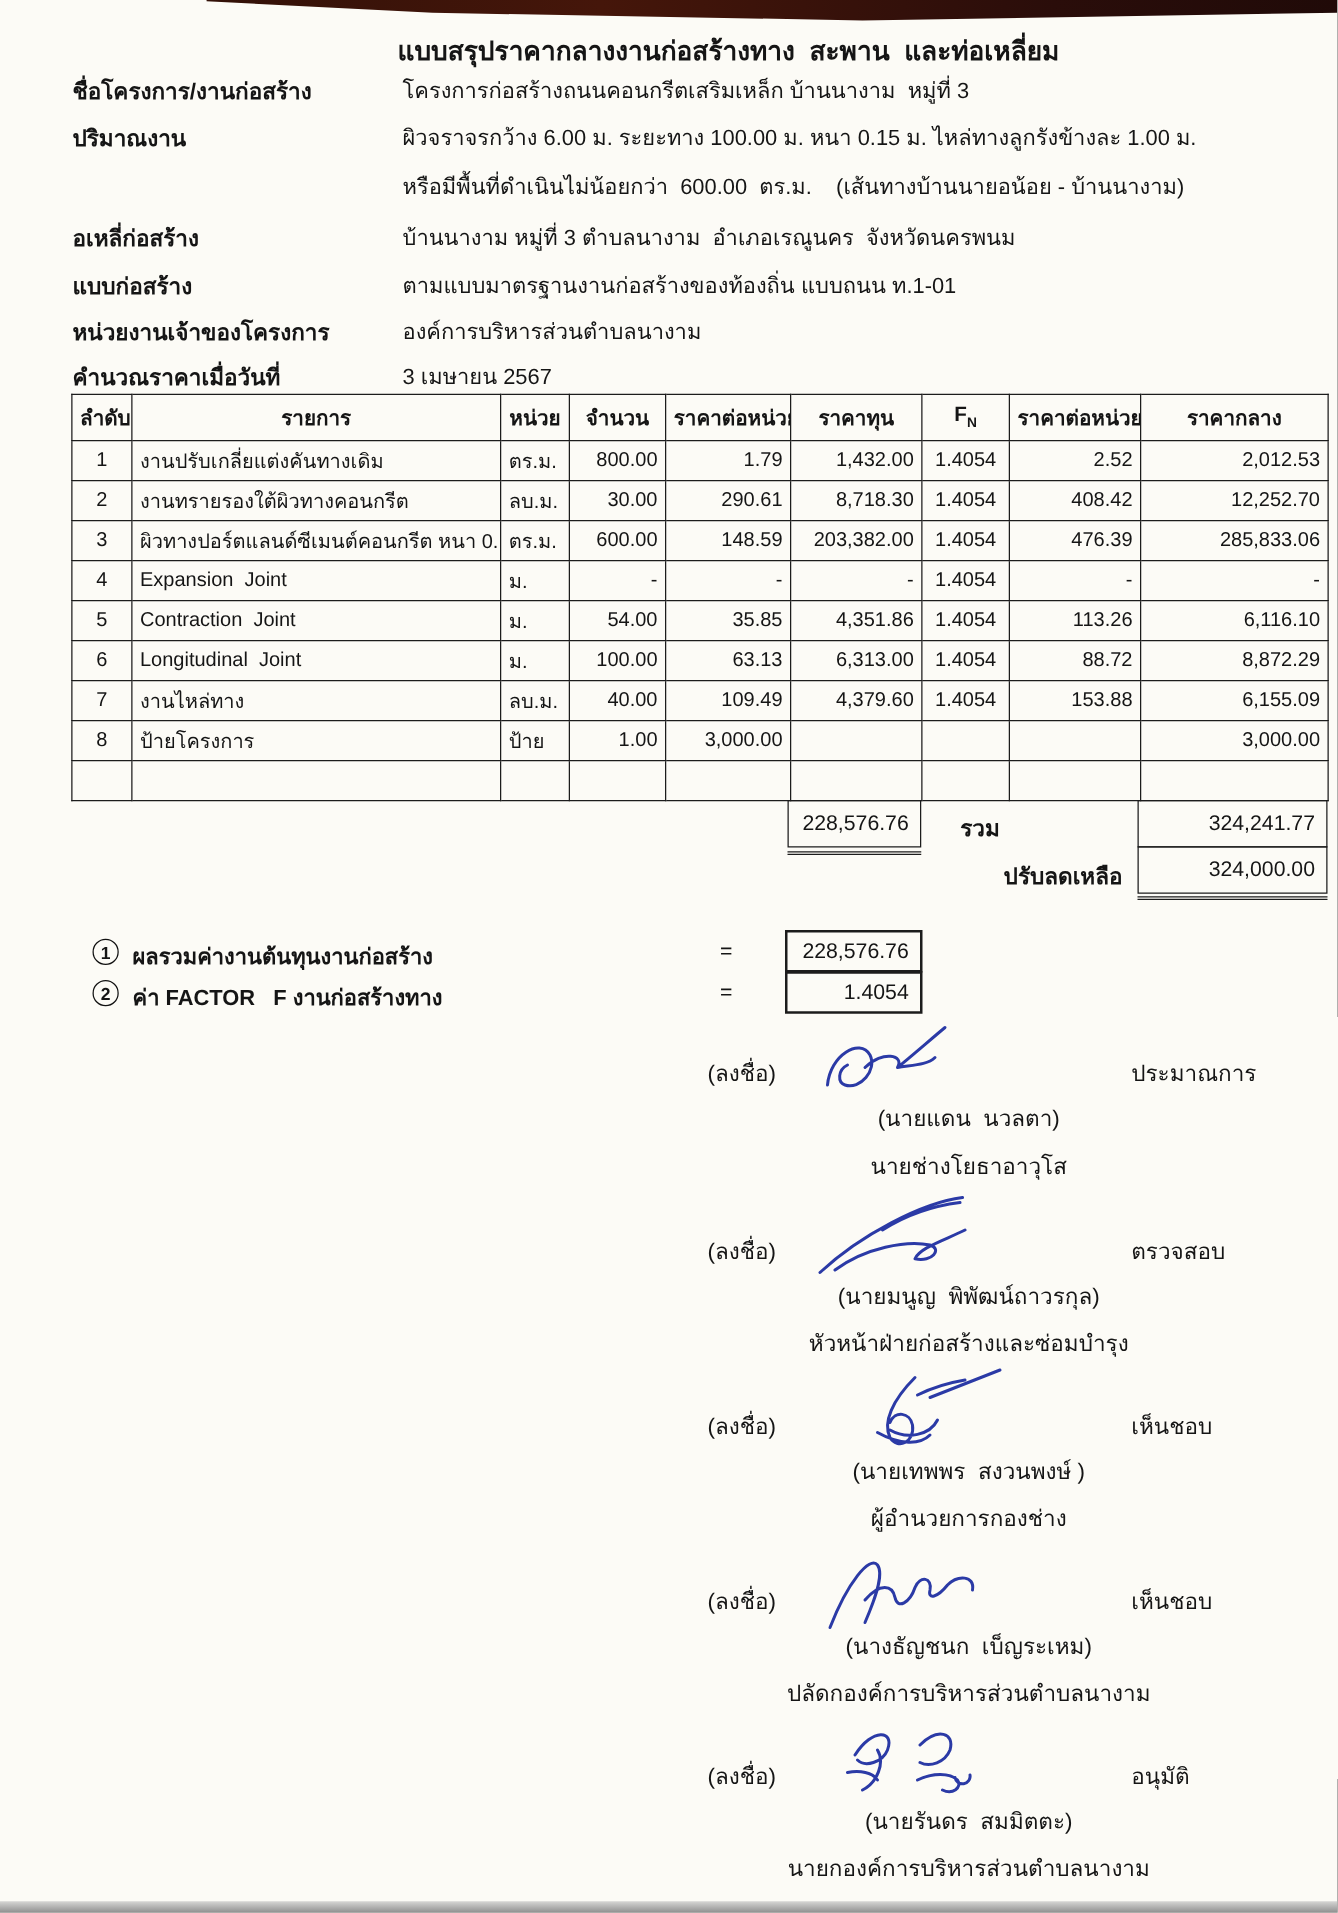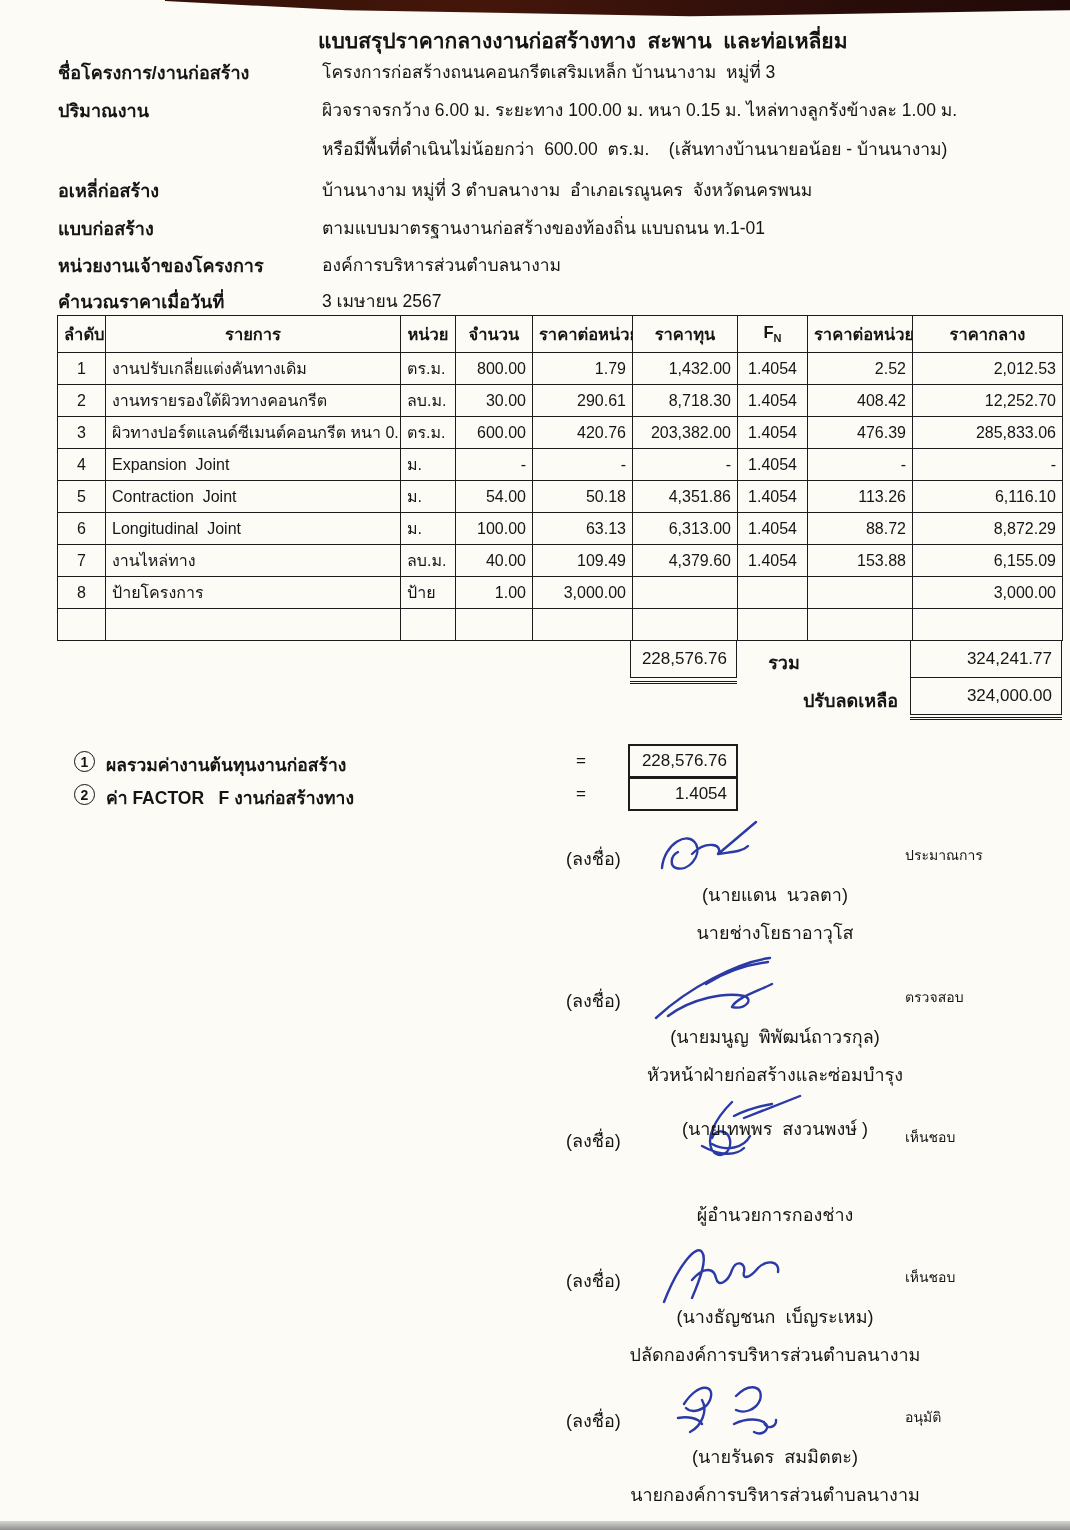--- a/index.html
+++ b/index.html
@@ -33,21 +33,21 @@
   .words{position:absolute;right:20px;top:712px;font-size:18px;font-weight:bold;white-space:pre;}
   
   .fnum{position:absolute;width:21px;height:21px;border:1.8px solid #111;border-radius:50%;
         display:flex;align-items:center;justify-content:center;font-size:14px;font-weight:bold;box-sizing:border-box;}
   .flabel{position:absolute;font-size:17.5px;font-weight:bold;white-space:pre;}
   .feq{position:absolute;font-size:17px;}
   .fbox{position:absolute;border:2px solid #1c1c1c;box-sizing:border-box;display:flex;
         align-items:center;justify-content:flex-end;padding-right:9px;font-size:17px;}
   
   .siglabel{position:absolute;left:566px;font-size:18px;}
-  .sigrole{position:absolute;left:905px;font-size:14px;}
+  .sigrole{position:absolute;left:905px;font-size:18px;}
   .signame{position:absolute;left:775px;transform:translateX(-50%);font-size:18px;white-space:pre;}
   .sigpos{position:absolute;left:775px;transform:translateX(-50%);font-size:18px;white-space:pre;}
   .sigsvg{position:absolute;left:648px;width:220px;height:84px;}
 </style>
 </head>
 <body>
 
 <div class="page">
   <div class="scan-top"></div>
   <div class="scan-bottom"></div>
@@ -116,21 +116,21 @@
           <td class="r">8,718.30</td>
           <td class="c">1.4054</td>
           <td class="r">408.42</td>
           <td class="r">12,252.70</td>
         </tr>
         <tr>
           <td class="c">3</td>
           <td class="l">ผิวทางปอร์ตแลนด์ซีเมนต์คอนกรีต หนา 0.15  ม</td>
           <td class="l">ตร.ม.</td>
           <td class="r">600.00</td>
-          <td class="r">420.76</td>
+          <td class="r">148.59</td>
           <td class="r">203,382.00</td>
           <td class="c">1.4054</td>
           <td class="r">476.39</td>
           <td class="r">285,833.06</td>
         </tr>
         <tr>
           <td class="c">4</td>
           <td class="l">Expansion  Joint</td>
           <td class="l">ม.</td>
           <td class="r">-</td>
@@ -138,21 +138,21 @@
           <td class="r">-</td>
           <td class="c">1.4054</td>
           <td class="r">-</td>
           <td class="r">-</td>
         </tr>
         <tr>
           <td class="c">5</td>
           <td class="l">Contraction  Joint</td>
           <td class="l">ม.</td>
           <td class="r">54.00</td>
-          <td class="r">50.18</td>
+          <td class="r">35.85</td>
           <td class="r">4,351.86</td>
           <td class="c">1.4054</td>
           <td class="r">113.26</td>
           <td class="r">6,116.10</td>
         </tr>
         <tr>
           <td class="c">6</td>
           <td class="l">Longitudinal  Joint</td>
           <td class="l">ม.</td>
           <td class="r">100.00</td>
@@ -248,21 +248,21 @@
         <div class="sigrole" style="top: 986px;">ตรวจสอบ</div>
         <div class="signame" style="top: 1022px;">(นายมนูญ  พิพัฒน์ถาวรกุล)</div>
         <div class="sigpos" style="top: 1060px;">หัวหน้าฝ่ายก่อสร้างและซ่อมบำรุง</div>
       </div>
       <div>
         <div class="siglabel" style="top: 1126px;">(ลงชื่อ)</div>
         <svg class="sigsvg" viewBox="0 0 220 84" style="top: 1092px;">
           <path d="M84,10 C66,28 58,46 64,58 C70,68 84,62 82,48 C80,38 68,36 64,46 M64,52 C78,60 96,56 102,44 M54,54 C72,64 88,64 96,56 M96,26 L152,4 M86,24 C98,18 112,14 124,12" fill="none" stroke="#2b3aa6" stroke-width="2.4" stroke-linecap="round" stroke-linejoin="round"></path>
         </svg>
         <div class="sigrole" style="top: 1126px;">เห็นชอบ</div>
-        <div class="signame" style="top: 1114px; text-align: right;">(นายเทพพร  สงวนพงษ์ )</div>
+        <div class="signame" style="top: 1162px; text-align: right;">(นายเทพพร  สงวนพงษ์ )</div>
         <div class="sigpos" style="top: 1200px;">ผู้อำนวยการกองช่าง</div>
       </div>
       <div>
         <div class="siglabel" style="top: 1266px;">(ลงชื่อ)</div>
         <svg class="sigsvg" viewBox="0 0 220 84" style="top: 1232px;">
           <path d="M16,70 C30,34 48,12 54,20 C60,28 50,52 44,66 M44,48 C56,34 66,36 68,46 C70,56 80,50 84,38 C88,28 98,30 96,40 C94,48 102,46 110,36 C118,28 132,28 130,40" fill="none" stroke="#2b3aa6" stroke-width="2.4" stroke-linecap="round" stroke-linejoin="round"></path>
         </svg>
         <div class="sigrole" style="top: 1266px;">เห็นชอบ</div>
         <div class="signame" style="top: 1302px;">(นางธัญชนก  เบ็ญระเหม)</div>
         <div class="sigpos" style="top: 1340px;">ปลัดกองค์การบริหารส่วนตำบลนางาม</div>

